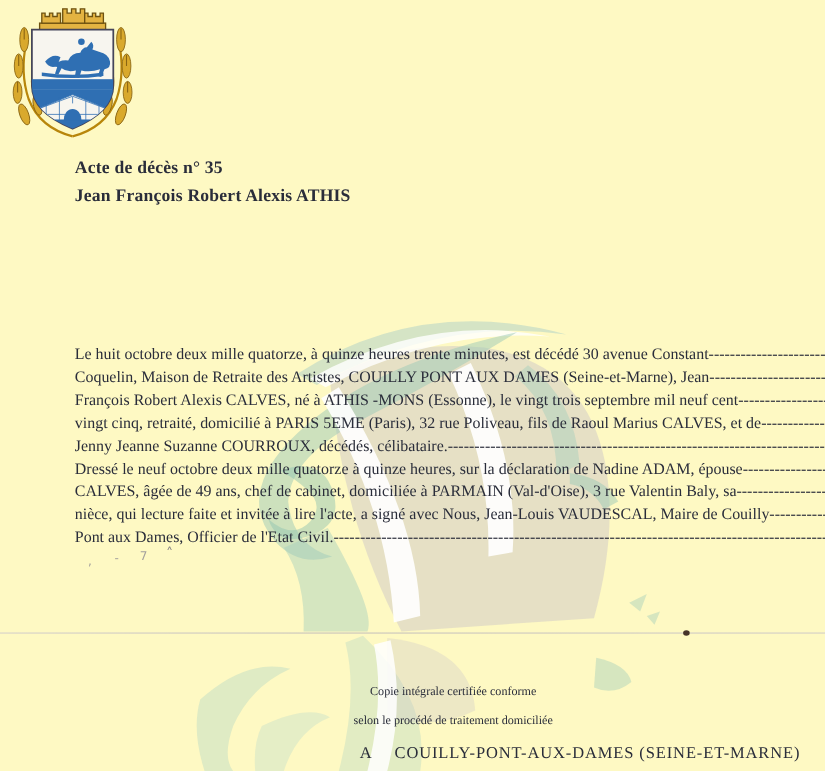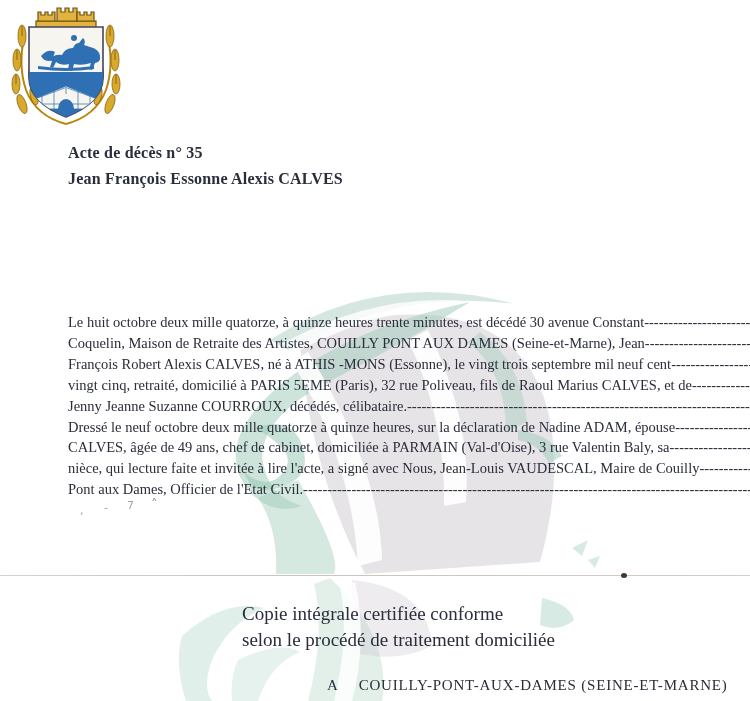--- a/index.html
+++ b/index.html
@@ -1,39 +1,39 @@
 <!DOCTYPE html>
 <html><head>
 <meta charset="utf-8">
 <style>
   * { margin:0; padding:0; box-sizing:border-box; }
   body { background:#e9e9e9; font-family:"Liberation Serif", serif; }
   .page {
     position:relative; width:750px; height:701px;
-    background:#ffffff; overflow:hidden;
+    background:#fef9c3; overflow:hidden;
     color:#2a2d3a;
   }
   .layer { position:absolute; left:0; top:0; width:750px; height:701px; pointer-events:none; }
   .watermark-svg { z-index:0; }
   .coa {
     position:absolute; left:8px; top:4px; width:136px; height:132px; z-index:2;
   }
   .title-block {
     position:absolute; left:68px; top:140px; z-index:3;
     font-weight:bold; font-size:16px; line-height:26px; letter-spacing:.2px;
     white-space:nowrap;
   }
   .body-block {
     position:absolute; left:68px; top:312px; z-index:3;
     font-size:14.5px; line-height:20.9px; letter-spacing:0px;
   }
   .body-line { white-space:nowrap; }
   .cert-block {
-    position:absolute; left:242px; top:601px; width:340px; z-index:3;
-    font-size:19px; line-height:26px;
+    position:absolute; left:242px; top:616px; width:340px; z-index:3;
+    text-align:center; font-size:11px; line-height:26px;
   }
   .place-line {
     position:absolute; left:327px; top:677px; z-index:3;
     font-size:15px; letter-spacing:.8px; white-space:nowrap;
   }
   .place-prefix { display:inline-block; margin-right:20px; }
   .fold-line {
     position:absolute; left:0; top:575px; width:750px; height:1px;
     background:linear-gradient(to right, #d6d1ca 0%, #c8c3bb 40%, #d3cec7 100%);
     z-index:4;
@@ -147,21 +147,21 @@
         <path d="M34,88 v16 M46,85 v20 M70,85 v20 M82,88 v16 M58,84 v6" stroke="#2f6fb3" stroke-width="0.7"></path>
         <path d="M50,105 a8,10 0 0 1 16,0 z" fill="#2f6fb3"></path>
         <path d="M21,105 a8,9 0 0 1 11,-1 l0,1 z" fill="#2f6fb3"></path>
         <path d="M95,105 a8,9 0 0 0 -11,-1 l0,1 z" fill="#2f6fb3"></path>
       </g>
     </g>
   </svg>
 
   <div class="title-block">
     <div>Acte de décès n° 35</div>
-    <div>Jean François Essonne Alexis CALVES</div>
+    <div>Jean François Robert Alexis ATHIS</div>
   </div>
 
   <div class="body-block">
     <div class="body-line">Le huit octobre deux mille quatorze, à quinze heures trente minutes, est décédé 30 avenue Constant------------------------------</div>
     <div class="body-line">Coquelin, Maison de Retraite des Artistes, COUILLY PONT AUX DAMES (Seine-et-Marne), Jean------------------------------</div>
     <div class="body-line">François Robert Alexis CALVES, né à ATHIS -MONS (Essonne), le vingt trois septembre mil neuf cent----------------------------</div>
     <div class="body-line">vingt cinq, retraité, domicilié à PARIS 5EME (Paris), 32 rue Poliveau, fils de Raoul Marius CALVES, et de-------------------------</div>
     <div class="body-line">Jenny Jeanne Suzanne COURROUX, décédés, célibataire.------------------------------------------------------------------------------------------</div>
     <div class="body-line">Dressé le neuf octobre deux mille quatorze à quinze heures, sur la déclaration de Nadine ADAM, épouse----------------------------</div>
     <div class="body-line">CALVES, âgée de 49 ans, chef de cabinet, domiciliée à PARMAIN (Val-d'Oise), 3 rue Valentin Baly, sa----------------------------</div>

